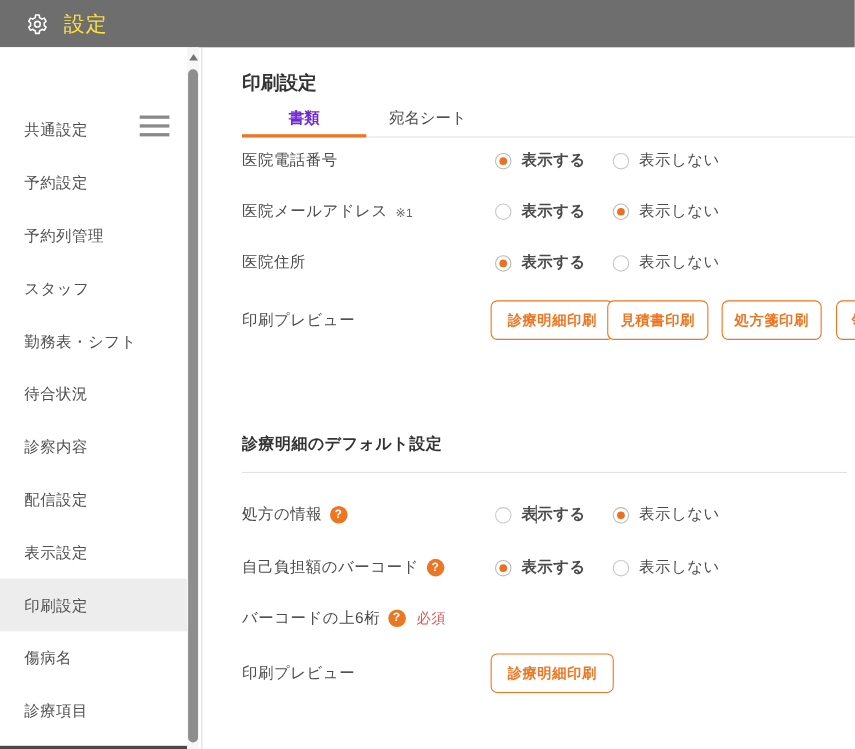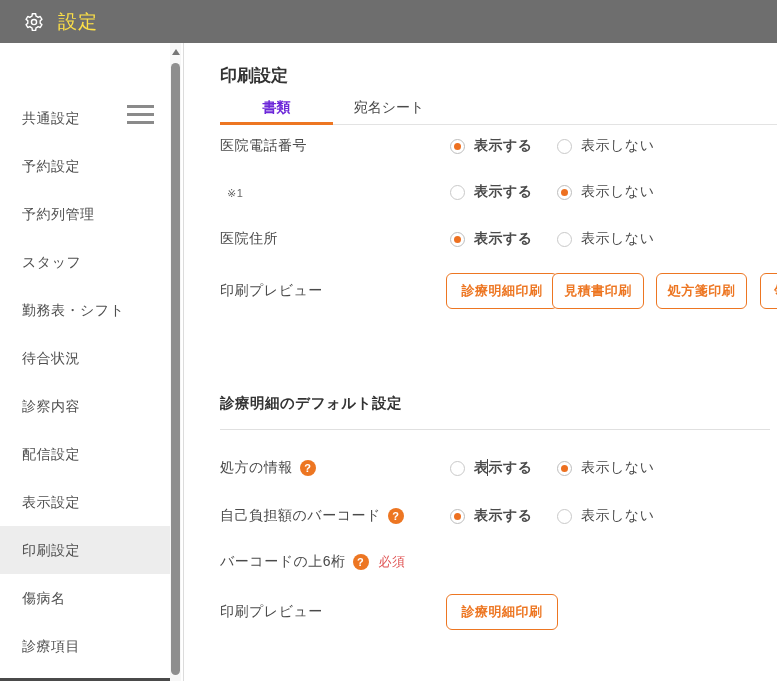--- a/index.html
+++ b/index.html
@@ -136,20 +136,21 @@
     <div class="opt o2">
       <span class="radio">
           <span class="dot"></span>
         </span>
       <span class="olabel">表示しない</span>
     </div>
   </div>
 
   <div class="frow" style="top:126px">
     <div class="flabel">
+      <span>医院メールアドレス</span>
       <span class="note-ref">※1</span>
     </div>
     <div class="opt o1">
       <span class="radio">
           <span class="dot"></span>
         </span>
       <span class="olabel">表示する</span>
     </div>
     <div class="opt o2">
       <span class="radio checked">

